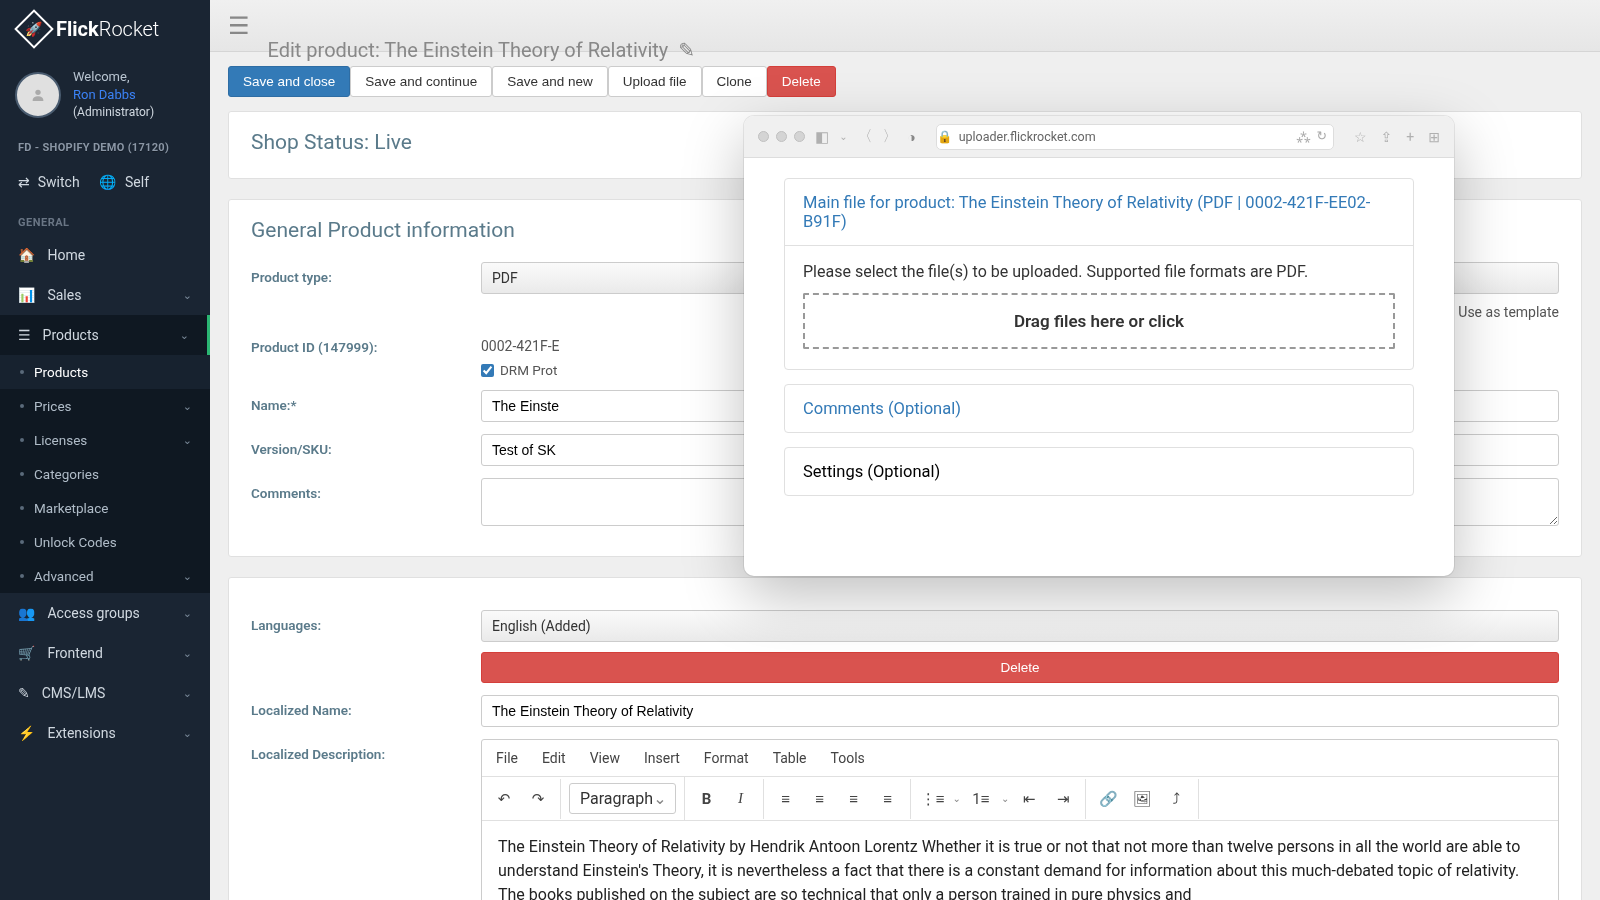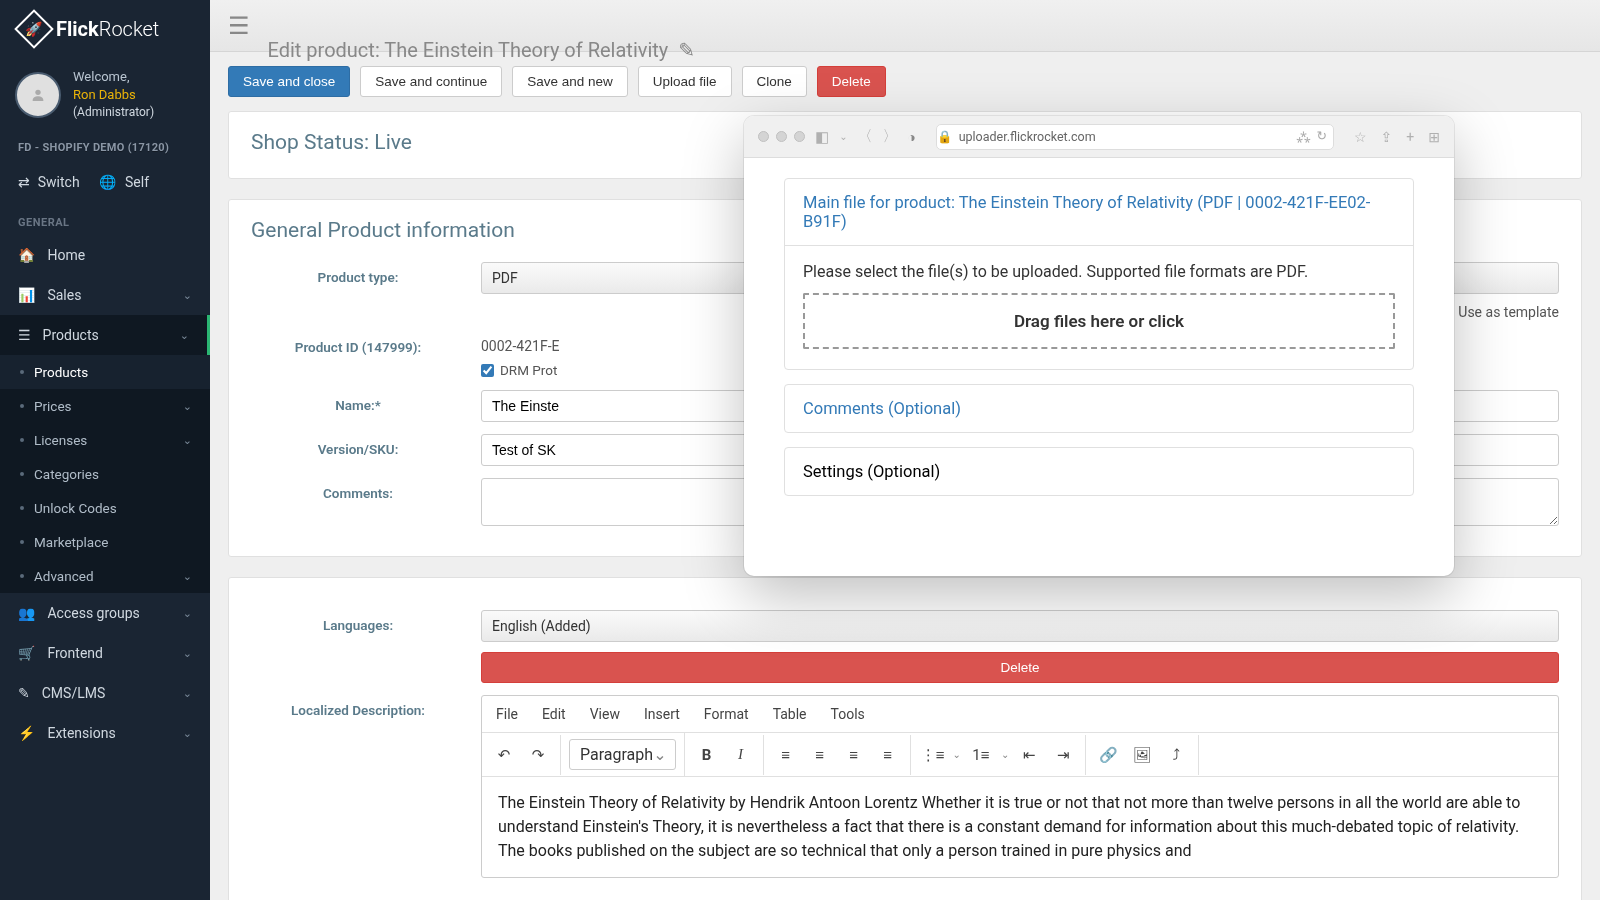--- a/index.html
+++ b/index.html
@@ -7,49 +7,49 @@
 .app { display: flex; height: 900px; width: 1600px; }
 .sidebar { width: 210px; background: #1a2533; color: #b8c4d0; display: flex; flex-direction: column; font-size: 14px; overflow-y: auto; }
 .logo { display: flex; align-items: center; padding: 15px 20px; color: #fff; font-size: 20px; font-weight: 300; gap: 8px; }
 .logo-icon { width: 28px; height: 28px; border: 2px solid #fff; transform: rotate(45deg); display: flex; align-items: center; justify-content: center; }
 .logo-icon-inner { transform: rotate(-45deg); font-size: 14px; }
 .logo b { font-weight: 700; }
 .user-block { display: flex; align-items: center; gap: 12px; padding: 10px 15px; }
 .avatar { width: 46px; height: 46px; border-radius: 50%; background: #e0e0e0; border: 2px solid #4a5c70; display:flex; align-items:center; justify-content:center; color:#888; }
 .user-info { font-size: 13px; line-height: 1.4; }
 .user-info .welcome { color: #b8c4d0; }
-.user-info .name { color: #eab308; }
+.user-info .name { color: #3b82f6; }
 .user-info .role { color: #d0d8e0; font-size: 12px; }
 .org-label { padding: 10px 18px; font-size: 11px; font-weight: 700; color: #8a96a5; text-shadow: 0 1px 0 rgba(0,0,0,.3); letter-spacing: .3px; }
 .switch-row { display:flex; gap:20px; padding: 10px 18px 16px; align-items:center; }
 .switch-item { display:flex; align-items:center; gap:8px; color:#d0d8e0; cursor:pointer; font-size: 14px; }
 .section-label { padding: 10px 18px 6px; font-size: 11px; font-weight: 700; color: #6a7685; letter-spacing: .5px; }
 .nav-item { display:flex; align-items:center; justify-content: space-between; padding: 12px 18px; cursor:pointer; color:#d0d8e0; font-size:14px; }
 .nav-item.active { background: #0f1822; border-right: 3px solid #2bb673; }
 .nav-item .ni-left { display:flex; align-items:center; gap:12px; }
 .nav-chevron { font-size: 11px; color: #7a8a9a; }
 .sub-items { background:#0f1822; }
 .sub-item { display:flex; align-items:center; justify-content:space-between; padding: 9px 18px 9px 34px; font-size:13.5px; color:#b0bcc8; cursor:pointer; position:relative; }
 .sub-item::before { content:''; position:absolute; left:20px; top:50%; width:4px; height:4px; background:#5a6a7a; border-radius:50%; transform:translateY(-50%); }
 .sub-item.active { color:#fff; background:#17222f; }
 .main { flex:1; display:flex; flex-direction:column; background:#efefef; position:relative; }
 .topbar { height: 52px; background: linear-gradient(#f0f0f0,#e6e6e6); border-bottom:1px solid #d5d5d5; display:flex; align-items:center; padding: 0 18px; gap:18px; }
 .hamburger { font-size: 24px; color:#888; cursor:pointer; }
 .page-title { font-size: 20px; color:#888; font-weight:400; display:flex; align-items:center; gap:10px;margin-top:48px; }
 .edit-icon { color:#888; }
-.action-bar { padding: 14px 18px; display:flex; gap:10px; }
+.action-bar { padding: 14px 18px; display:flex; }
 .btn { padding: 7px 14px; border:1px solid #ccc; background:#fff; border-radius:3px; font-size:13.5px; cursor:pointer; color:#333; }
 .btn-primary { background:#337ab7; border-color:#2e6da4; color:#fff; }
 .btn-danger { background:#d9534f; border-color:#d43f3a; color:#fff; }
 .content { flex:1; padding: 0 18px 18px; overflow-y:auto; }
 .panel { background:#fff; border:1px solid #e0e0e0; border-radius:3px; margin-bottom: 20px; padding: 18px 22px; }
 .panel h2 { font-size: 21px; font-weight:400; color:#5a7a8a; margin-bottom: 6px; }
 .panel-body { padding-top: 14px; }
 .form-row { display:flex; align-items:flex-start; margin-bottom: 12px; }
-.form-label { width: 230px; text-align:center; padding-right: 16px; font-size:13.5px; color:#5a7a8a; font-weight:600; padding-top:7px; }
+.form-label { width: 230px; text-align:left; padding-right: 16px; font-size:13.5px; color:#5a7a8a; font-weight:600; padding-top:7px; }
 .form-control { flex:1; display:flex; flex-direction:column; gap:8px; }
 .form-control-row { display:flex; gap:10px; align-items:center; }
 .select, .input { border:1px solid #ccc; border-radius:3px; padding: 7px 10px; font-size:14px; background:#fff; width:100%; }
 .select { background: linear-gradient(#fafafa,#eaeaea); }
 .checkbox-row { display:flex; align-items:center; gap:6px; font-size:13.5px; color:#555; }
 .checkbox-row input { accent-color:#337ab7; }
 .lang-select-row { display:flex; gap:10px; align-items:stretch; }
 .lang-select-row .select { flex:1; }
 .editor { border:1px solid #ccc; border-radius:3px; overflow:hidden; }
 .editor-menu { display:flex; gap:24px; padding: 10px 14px; border-bottom:1px solid #e0e0e0; font-size:14px; color:#444; }
@@ -146,24 +146,24 @@
           <span class="nav-chevron">⌄</span>
         </div>
       <div class="sub-item">
           <span>Licenses</span>
           <span class="nav-chevron">⌄</span>
         </div>
       <div class="sub-item">
           <span>Categories</span>
         </div>
       <div class="sub-item">
+          <span>Marketplace</span>
+        </div>
+      <div class="sub-item">
           <span>Unlock Codes</span>
-        </div>
-      <div class="sub-item">
-          <span>Marketplace</span>
         </div>
       <div class="sub-item">
           <span>Advanced</span>
           <span class="nav-chevron">⌄</span>
         </div>
     </div>
     <div class="nav-item">
         <span class="ni-left">
           <span>👥</span>
           <span>Access groups</span>
@@ -261,20 +261,26 @@
       </div>
 
       <div class="panel">
         <div class="panel-body">
           <div class="form-row">
             <div class="form-label">Languages:</div>
             <div class="form-control lang-select-row">
               <div class="select"><span>English (Added)</span></div>
               <button class="btn btn-danger">Delete</button>
             </div>
+          </div>
+          <div class="form-row">
+            <div class="form-label">Localized Name:</div>
+            <div class="form-control">
+                <input class="input" value="The Einstein Theory of Relativity" style="">
+              </div>
           </div>
           <div class="form-row">
             <div class="form-label">Localized Description:</div>
             <div class="form-control">
               <div class="editor">
                 <div class="editor-menu">
                   <span>File</span>
                   <span>Edit</span>
                   <span>View</span>
                   <span>Insert</span>

